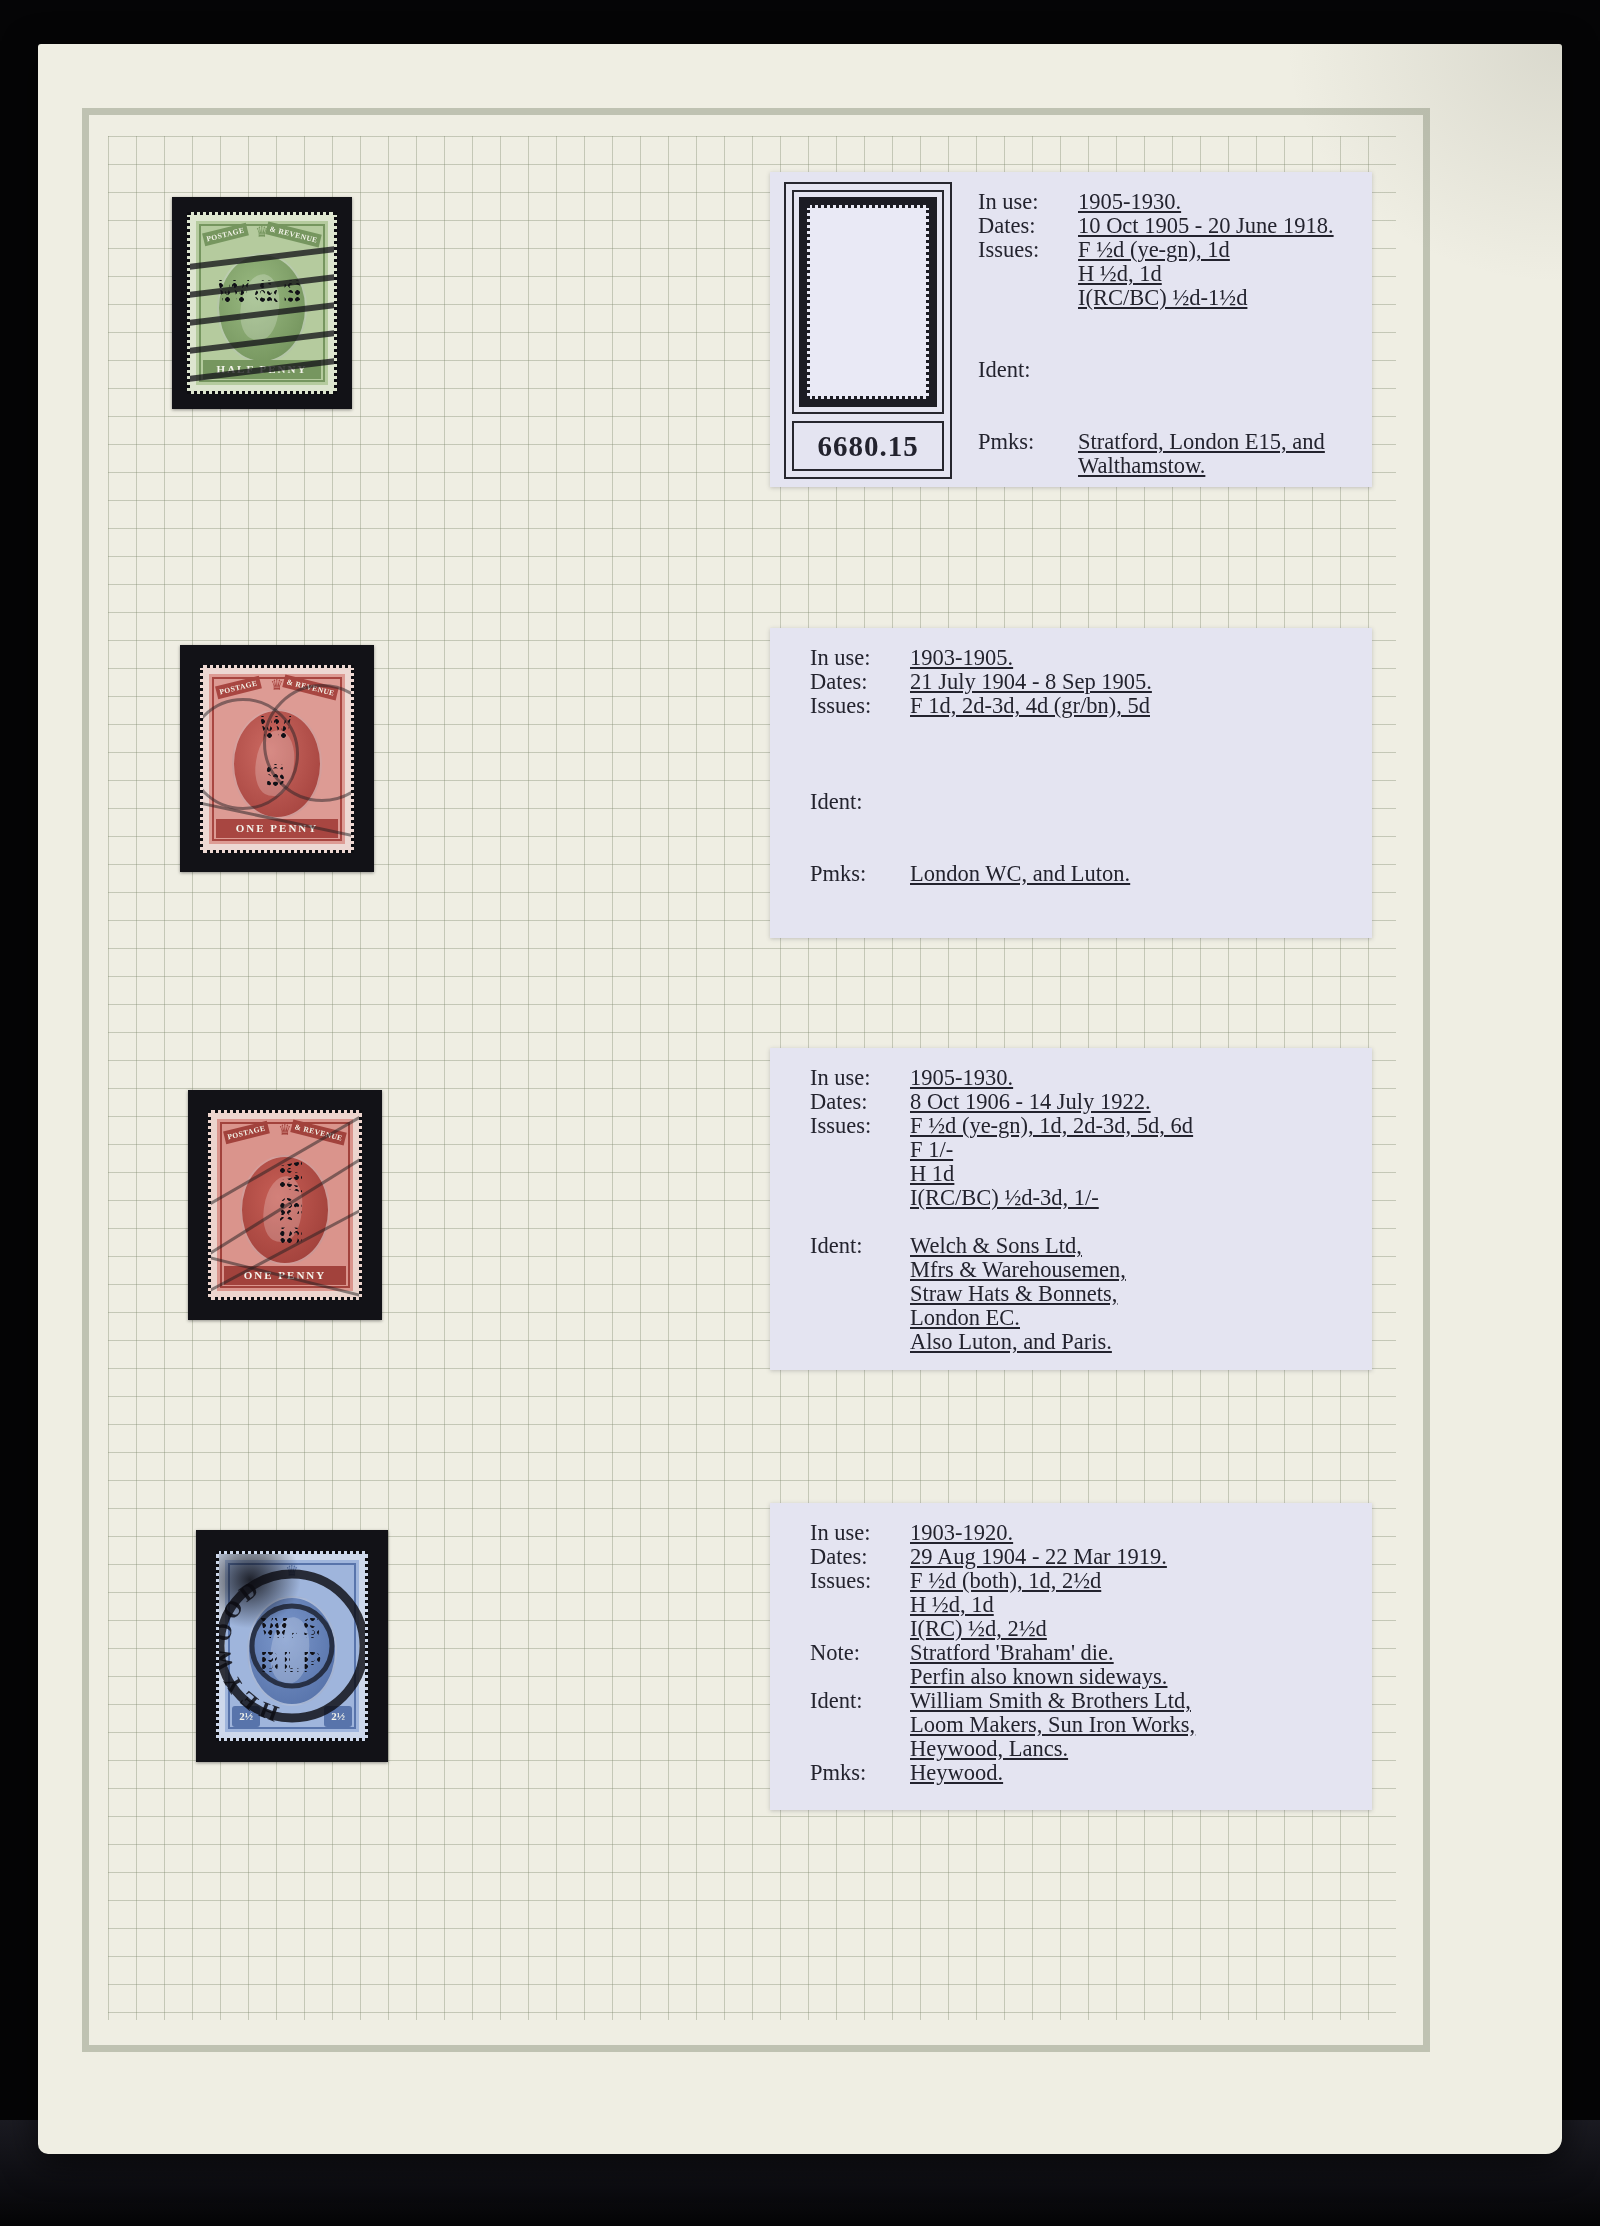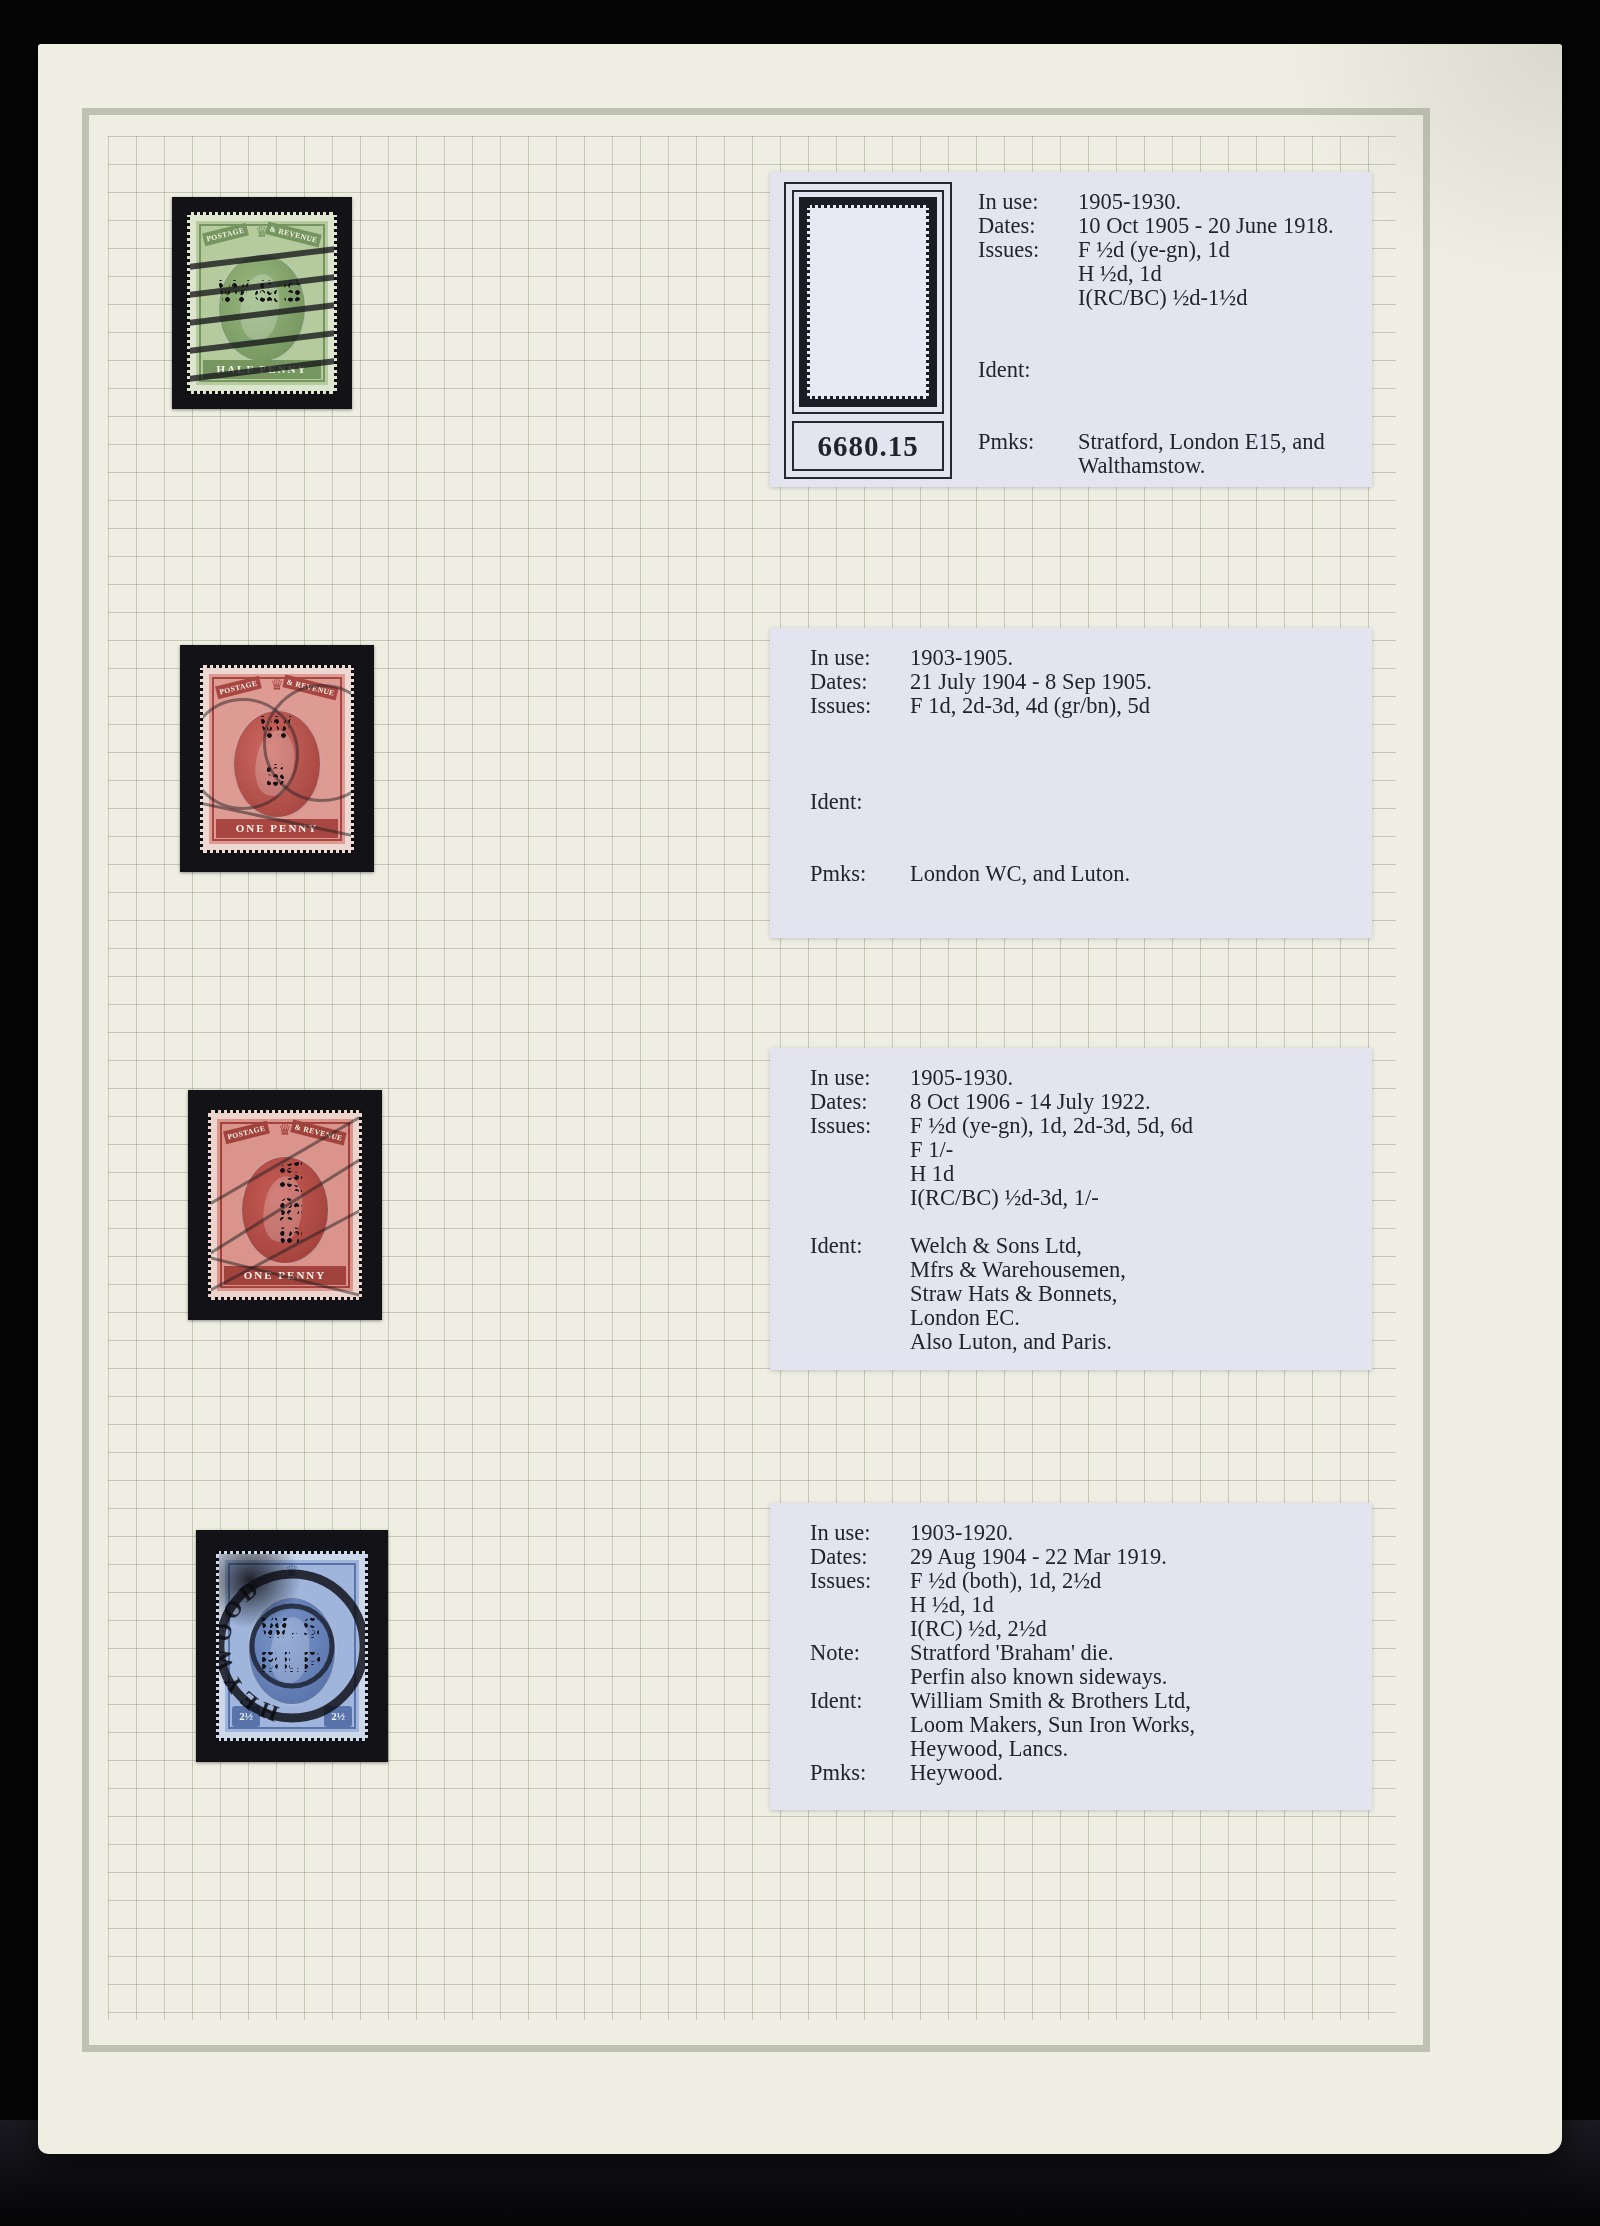--- a/index.html
+++ b/index.html
@@ -82,21 +82,21 @@
     flex-direction:column;align-items:center;justify-content:center;}
   .illus-white .pline{font-size:36px;line-height:42px;}
   .illus-white.two .pline{font-size:31px;line-height:40px;}
   .illus-white.rot{transform:none;}
   .illus-white.rot .pwrap{transform:rotate(90deg);}
   .num-box{border:2px solid #26262e;text-align:center;
     font:700 29px/46px "Liberation Serif",serif;height:46px;letter-spacing:1px;}
   .fields{flex:1;margin-left:26px;font-size:22.5px;line-height:24px;padding-top:8px;}
   .frow{display:flex;min-height:24px;}
   .frow .lbl{width:100px;flex:none;}
-  .frow .val{flex:1;}
+  .frow .val{flex:1;text-decoration:underline;}
 </style>
 </head>
 <body>
 
 <div class="cover"></div>
 
 <div class="page">
   <div class="frame"></div>
   <div class="grid"></div>
   <div class="corner-shade"></div>

